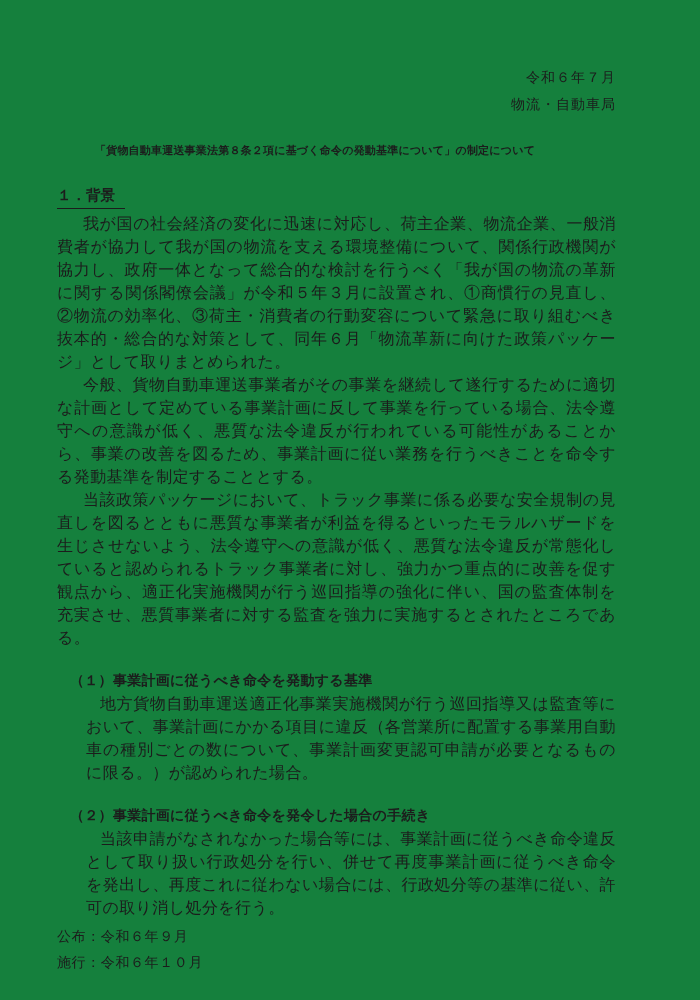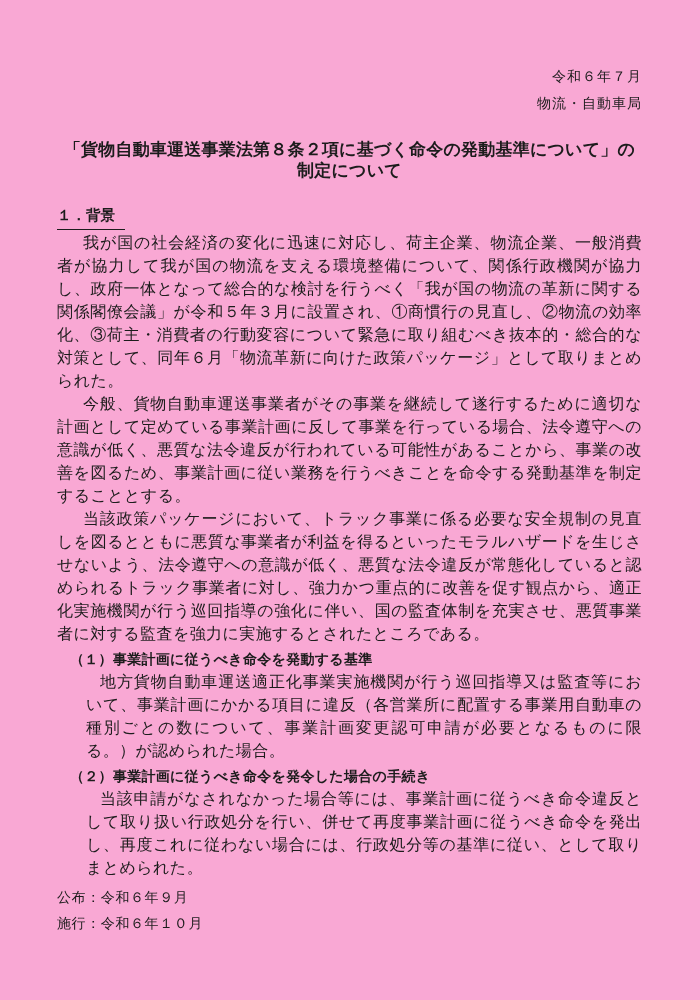--- a/index.html
+++ b/index.html
@@ -5,40 +5,40 @@
   html, body {
     margin: 0;
     padding: 0;
     background: #e9e9e9;
   }
   .page {
     position: relative;
     width: 700px;
     height: 1000px;
     margin: 0 auto;
-    background: #f9a8d4;
+    background: #15803d;
     color: #1c1c1c;
-    font-family: Liberation Mono, monospace;
+    font-family: Liberation Sans, sans-serif;
     box-sizing: border-box;
-    padding: 64px 58px 0 57px;
+    padding: 64px 84px 0 57px;
     overflow: hidden;
   }
   .header-right {
     text-align: right;
     font-size: 14px;
     line-height: 27px;
     letter-spacing: 1px;
   }
   .doc-title {
-    text-align: center;
     font-weight: bold;
-    font-size: 17px;
+    font-size: 11px;
     line-height: 21px;
     margin-top: 22px;
     letter-spacing: 0.2px;
+    margin-left: 38px;
   }
   .sec-heading {
     font-weight: bold;
     font-size: 14.5px;
     line-height: 21px;
     margin-top: 24px;
   }
   .sec-heading .u {
     display: inline-block;
     border-bottom: 1.5px solid #1c1c1c;
@@ -51,21 +51,21 @@
     word-break: break-all;
     letter-spacing: 0.4px;
   }
   .sec1-body { margin-top: 3px; }
   .sec1-para { text-indent: 26px; }
   .sub-heading {
     font-weight: bold;
     font-size: 14px;
     line-height: 23px;
     margin-left: 13px;
-    margin-top: 2px;
+    margin-top: 20px;
     letter-spacing: 0.3px;
   }
   .sub-body { margin-left: 29px; }
   .sub-para { text-indent: 14px; }
   .sec2-heading { margin-top: 16px; }
   .sec3-heading { margin-top: 22px; }
   .schedule {
     margin-top: 4px;
     font-size: 14px;
     line-height: 26px;
@@ -94,21 +94,21 @@
   </div>
 
 
   <div class="sub-heading">（１）事業計画に従うべき命令を発動する基準</div>
   <div class="body-text sub-body">
     <div class="sub-para">地方貨物自動車運送適正化事業実施機関が行う巡回指導又は監査等において、事業計画にかかる項目に違反（各営業所に配置する事業用自動車の種別ごとの数について、事業計画変更認可申請が必要となるものに限る。）が認められた場合。</div>
   </div>
 
   <div class="sub-heading">（２）事業計画に従うべき命令を発令した場合の手続き</div>
   <div class="body-text sub-body">
-    <div class="sub-para">当該申請がなされなかった場合等には、事業計画に従うべき命令違反として取り扱い行政処分を行い、併せて再度事業計画に従うべき命令を発出し、再度これに従わない場合には、行政処分等の基準に従い、として取りまとめられた。</div>
+    <div class="sub-para">当該申請がなされなかった場合等には、事業計画に従うべき命令違反として取り扱い行政処分を行い、併せて再度事業計画に従うべき命令を発出し、再度これに従わない場合には、行政処分等の基準に従い、許可の取り消し処分を行う。</div>
   </div>
 
   <div class="schedule">
     <div>公布：令和６年９月</div>
     <div>施行：令和６年１０月</div>
   </div>
 
 </div>
 
 </body></html>

